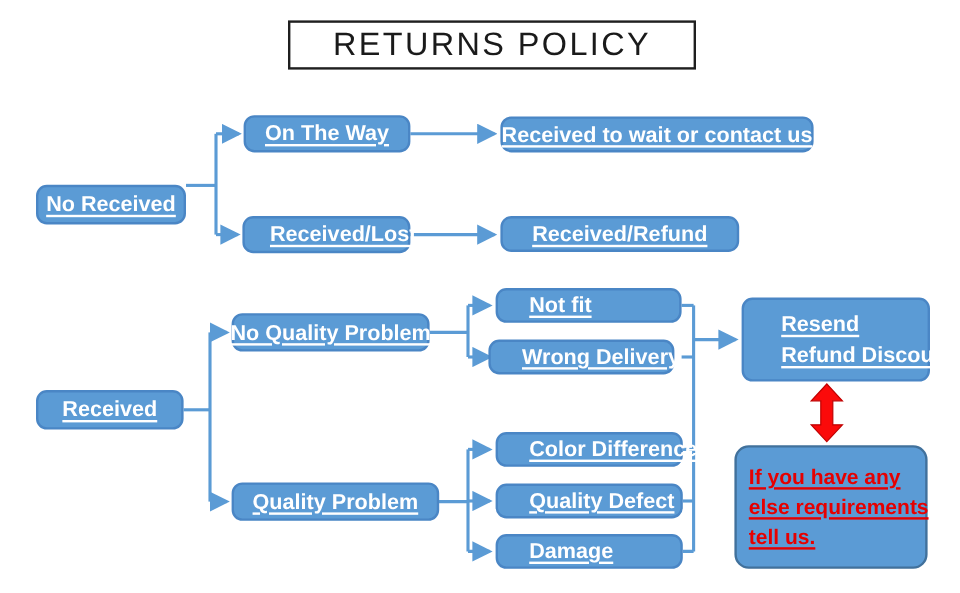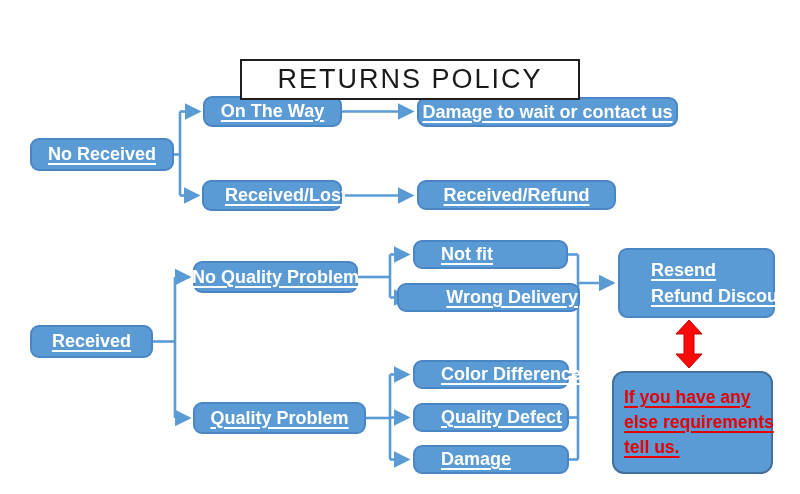--- a/index.html
+++ b/index.html
@@ -24,21 +24,20 @@
   .title-box {
     position: absolute;
     left: 240px; top: 17px;
     width: 336px; height: 37px;
     background: #ffffff;
     border: 2px solid #1f1f1f;
     display: flex;
     align-items: center;
     justify-content: center;
     z-index: 2;
-    margin-top: 42px;
   }
   .title-box span {
     font-size: 27px;
     font-weight: 400;
     letter-spacing: 2px;
     color: #1a1a1a;
     white-space: nowrap;
   }
   .node {
     position: absolute;
@@ -131,46 +130,46 @@
       <path d="M578,283 H613" marker-end="url(#arrow)"></path>
     </g>
 
     <polygon points="689,320 676,334 684,334 684,354 676,354 689,368 702,354 694,354 694,334 702,334" fill="#FB0A0A" stroke="#C00000" stroke-width="1"></polygon>
   </svg>
 
   <div class="title-box">
     <span>RETURNS POLICY</span>
   </div>
 
-  <div class="node" style="left:30px; top:138px; width:144px; height:33px;">
+  <div class="node" style="left:30px; top:154px; width:125px; height:33px;">
     <span class="lbl">No Received</span>
   </div>
   <div class="node" style="left:203px; top:96px; width:139px; height:31px;">
     <span class="lbl">On The Way</span>
   </div>
   <div class="node" style="left:417px; top:97px; width:261px; height:30px;">
-    <span class="lbl">Damage to wait or contact us</span>
+    <span class="lbl">Received to wait or contact us</span>
   </div>
   <div class="node" style="left:202px; top:180px; width:140px; height:31px;padding-left:28px;">
     <span class="lbl">Received/Lost</span>
   </div>
   <div class="node" style="left:417px; top:180px; width:199px; height:30px;">
     <span class="lbl">Received/Refund</span>
   </div>
 
   <div class="node" style="left:30px; top:325px; width:123px; height:33px;">
     <span class="lbl">Received</span>
   </div>
   <div class="node" style="left:193px; top:261px; width:165px; height:32px;">
     <span class="lbl">No Quality Problem</span>
   </div>
   <div class="node align-left" style="left:413px; top:240px; width:155px; height:29px;">
     <span class="lbl">Not fit</span>
   </div>
-  <div class="node align-left" style="left:397px; top:283px; width:183px; height:29px;justify-content:flex-end;">
+  <div class="node align-left" style="left:407px; top:283px; width:155px; height:29px;">
     <span class="lbl">Wrong Delivery</span>
   </div>
   <div class="node" style="left:193px; top:402px; width:173px; height:32px;">
     <span class="lbl">Quality Problem</span>
   </div>
   <div class="node align-left" style="left:413px; top:360px; width:156px; height:29px;">
     <span class="lbl">Color Difference</span>
   </div>
   <div class="node align-left" style="left:413px; top:403px; width:156px; height:29px;">
     <span class="lbl">Quality Defect</span>

